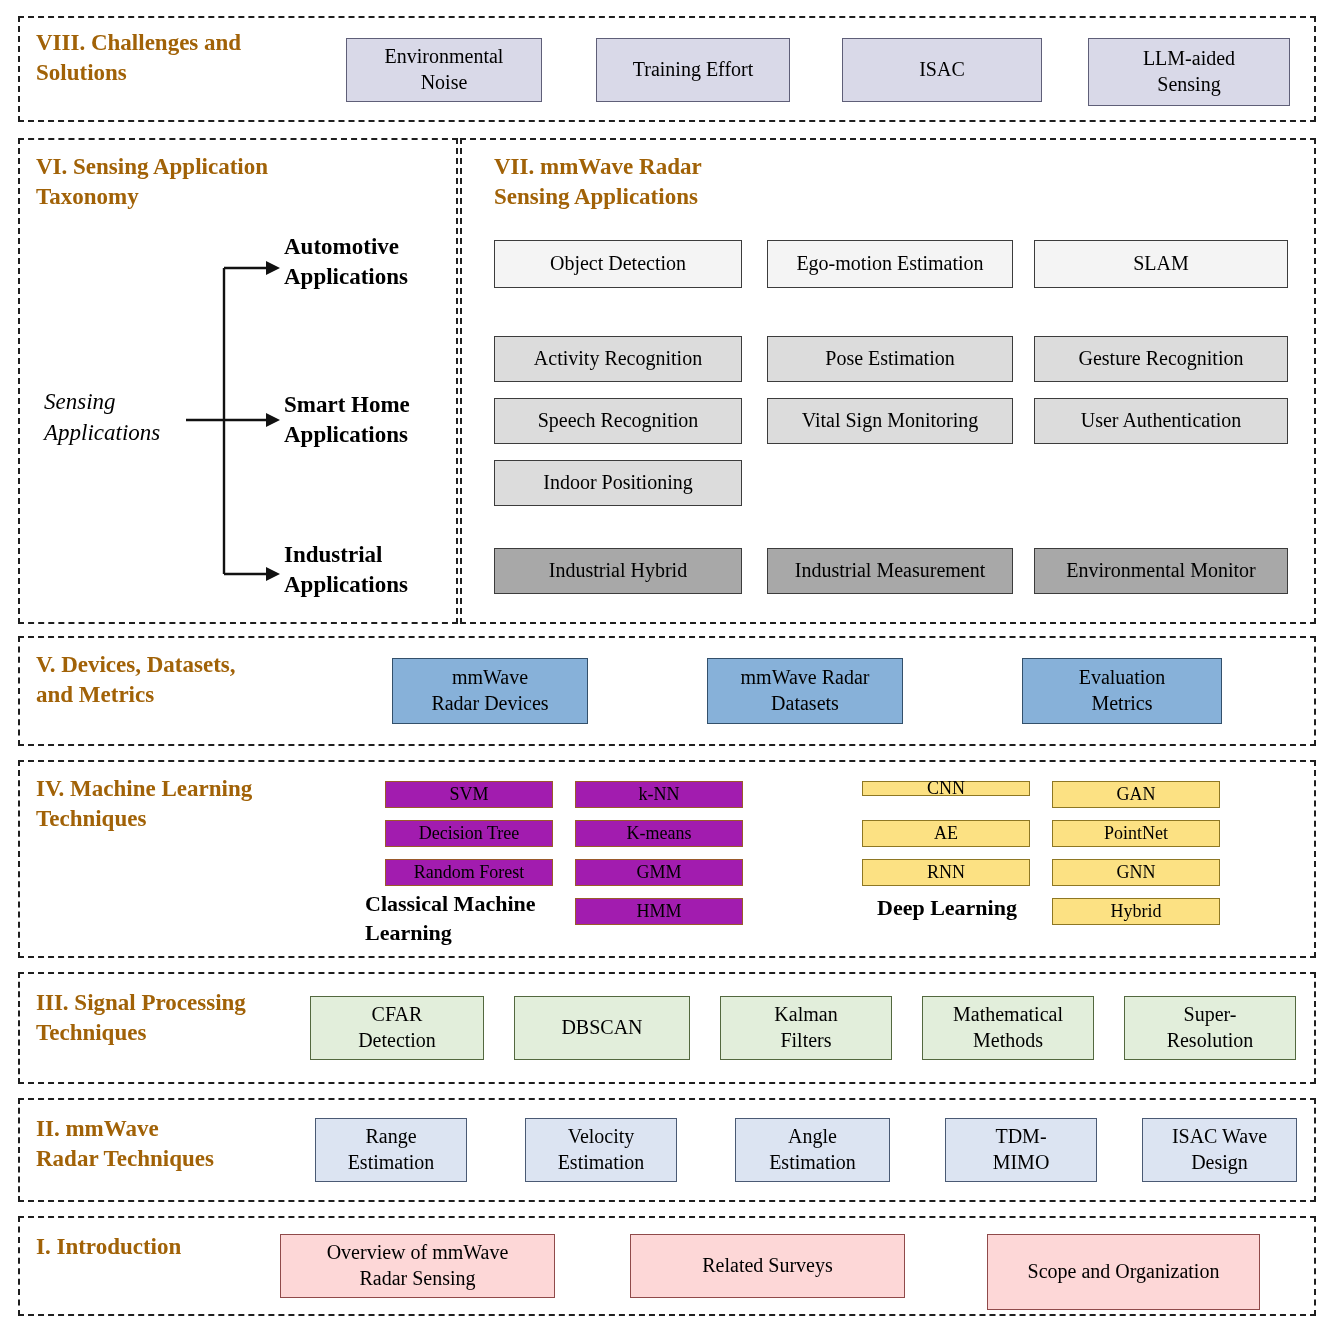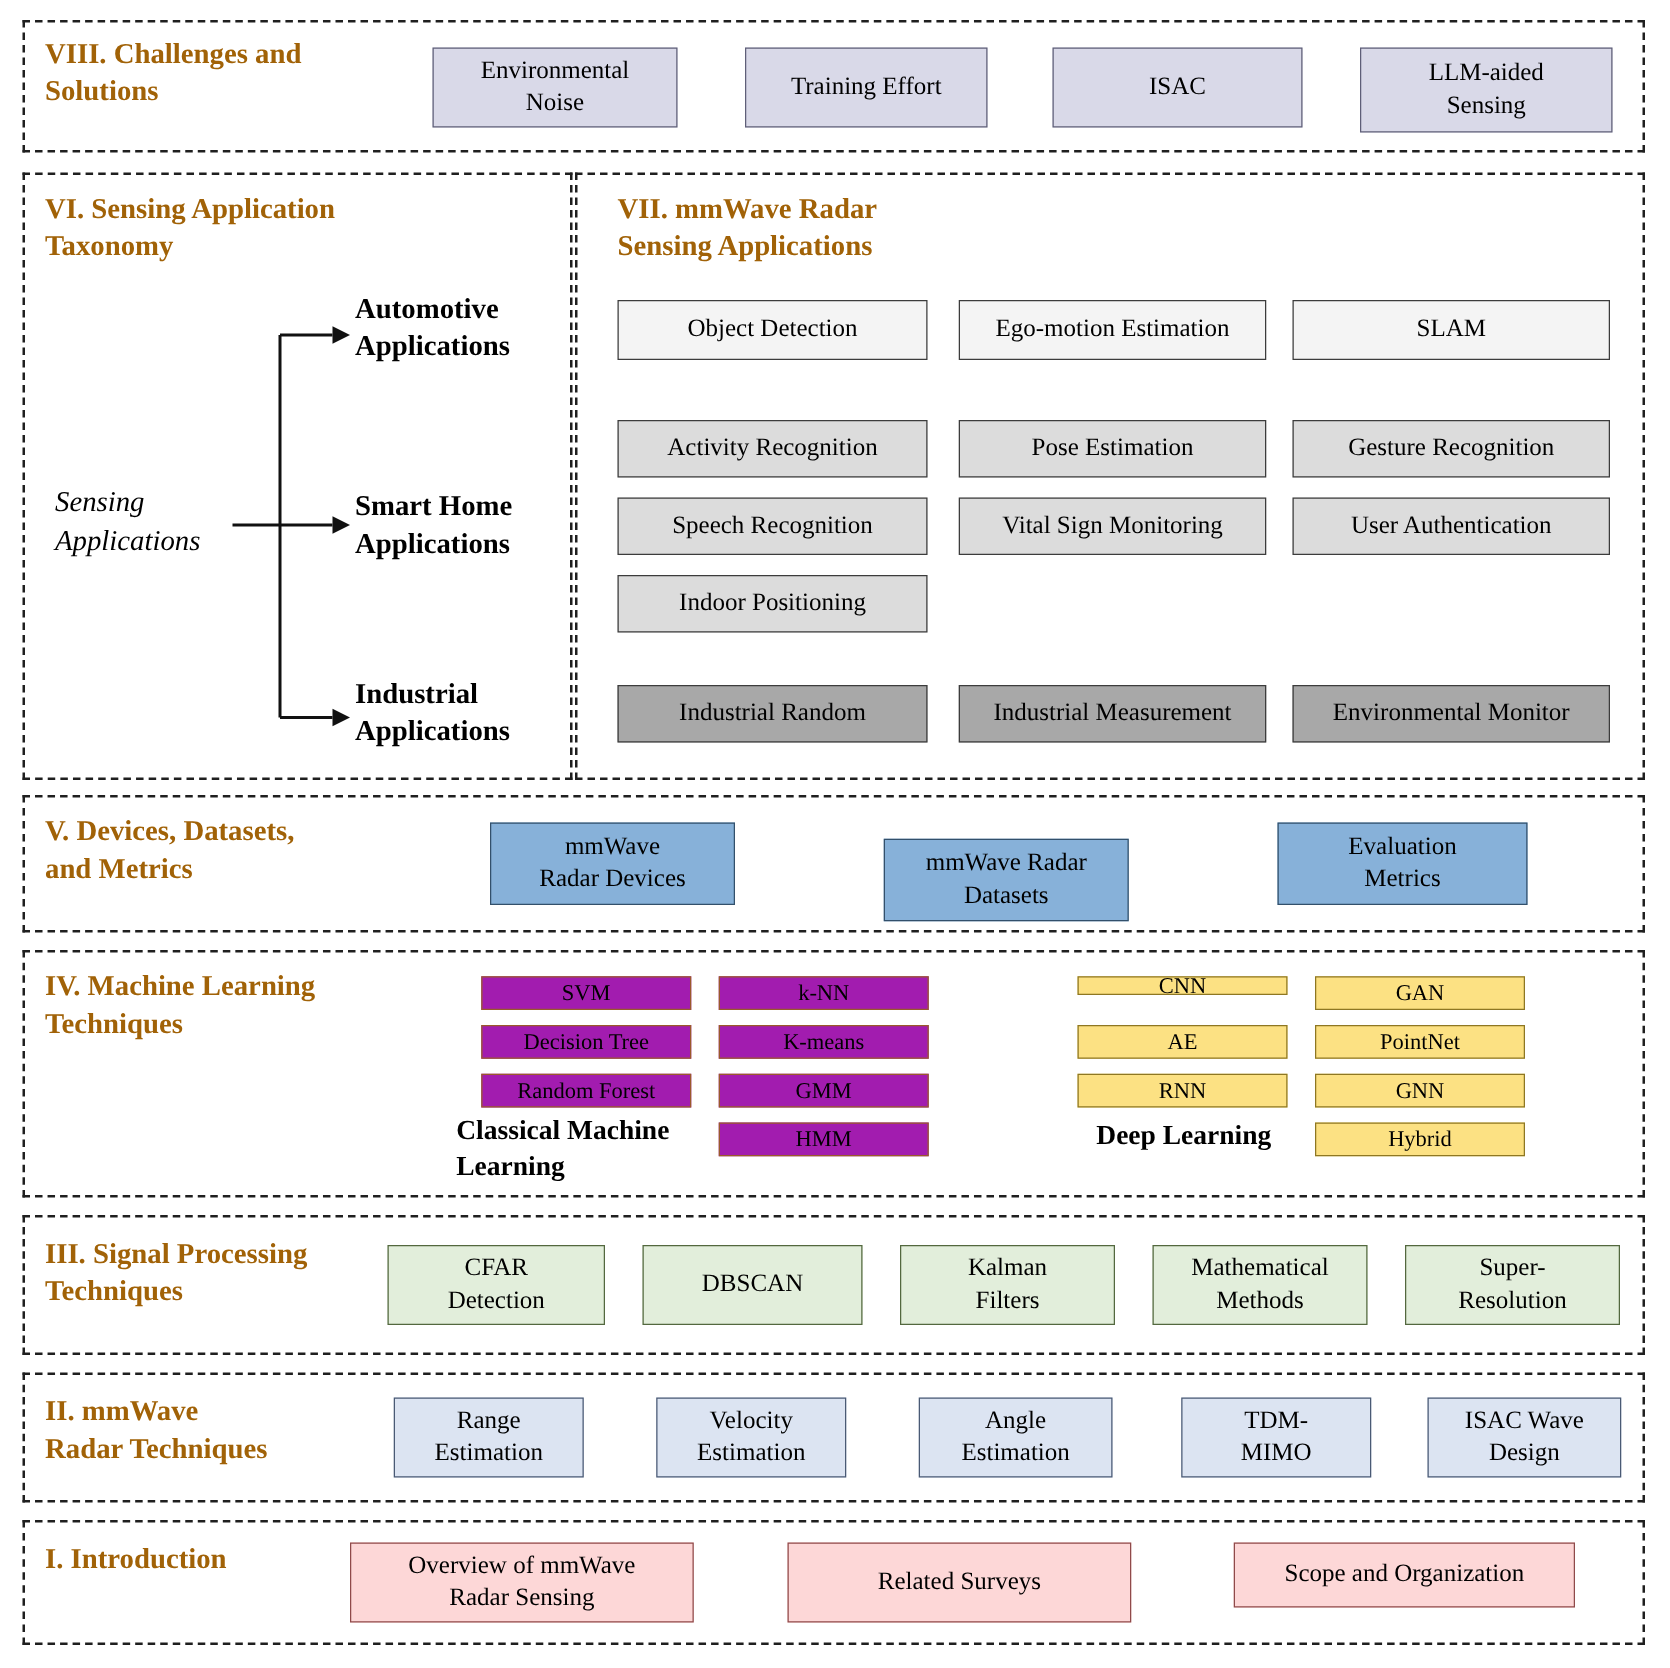--- a/index.html
+++ b/index.html
@@ -82,31 +82,31 @@
     <div class="box app-mid" style="left:32px; top:196px; width:248px; height:46px;">Activity Recognition</div>
     <div class="box app-mid" style="left:305px; top:196px; width:246px; height:46px;">Pose Estimation</div>
     <div class="box app-mid" style="left:572px; top:196px; width:254px; height:46px;">Gesture Recognition</div>
 
     <div class="box app-mid" style="left:32px; top:258px; width:248px; height:46px;">Speech Recognition</div>
     <div class="box app-mid" style="left:305px; top:258px; width:246px; height:46px;">Vital Sign Monitoring</div>
     <div class="box app-mid" style="left:572px; top:258px; width:254px; height:46px;">User Authentication</div>
 
     <div class="box app-mid" style="left:32px; top:320px; width:248px; height:46px;">Indoor Positioning</div>
 
-    <div class="box app-dark" style="left:32px; top:408px; width:248px; height:46px;">Industrial Random</div>
+    <div class="box app-dark" style="left:32px; top:408px; width:248px; height:46px;">Industrial Hybrid</div>
     <div class="box app-dark" style="left:305px; top:408px; width:246px; height:46px;">Industrial Measurement</div>
     <div class="box app-dark" style="left:572px; top:408px; width:254px; height:46px;">Environmental Monitor</div>
   </section>
 
   <section class="panel" style="left:18px; top:636px; width:1298px; height:110px;">
     <h2 class="sec-title" style="left:16px; top:12px; width:240px;">V. Devices, Datasets,
 and Metrics</h2>
     <div class="box blue" style="left:372px; top:20px; width:196px; height:66px;">mmWave
 Radar Devices</div>
-    <div class="box blue" style="left:687px; top:20px; width:196px; height:66px;margin-top:13px;">mmWave Radar
+    <div class="box blue" style="left:687px; top:20px; width:196px; height:66px;">mmWave Radar
 Datasets</div>
     <div class="box blue" style="left:1002px; top:20px; width:200px; height:66px;">Evaluation
 Metrics</div>
   </section>
 
   <section class="panel" style="left:18px; top:760px; width:1298px; height:198px;">
     <h2 class="sec-title" style="left:16px; top:12px; width:290px;">IV. Machine Learning
 Techniques</h2>
 
     <div class="box orange ml" style="left:365px; top:19px; width:168px; height:27px;">SVM</div>
@@ -160,16 +160,16 @@
 MIMO</div>
     <div class="box lblue" style="left:1122px; top:18px; width:155px; height:64px;">ISAC Wave
 Design</div>
   </section>
 
   <section class="panel" style="left:18px; top:1216px; width:1298px; height:100px;">
     <h2 class="sec-title" style="left:16px; top:14px; width:250px;">I. Introduction</h2>
     <div class="box pink" style="left:260px; top:16px; width:275px; height:64px;">Overview of mmWave
 Radar Sensing</div>
     <div class="box pink" style="left:610px; top:16px; width:275px; height:64px;">Related Surveys</div>
-    <div class="box pink" style="left:967px; top:16px; width:273px; height:52px;">Scope and Organization</div>
+    <div class="box pink" style="left:967px; top:16px; width:273px; height:76px;">Scope and Organization</div>
   </section>
 
 </div>
 
 </body></html>

